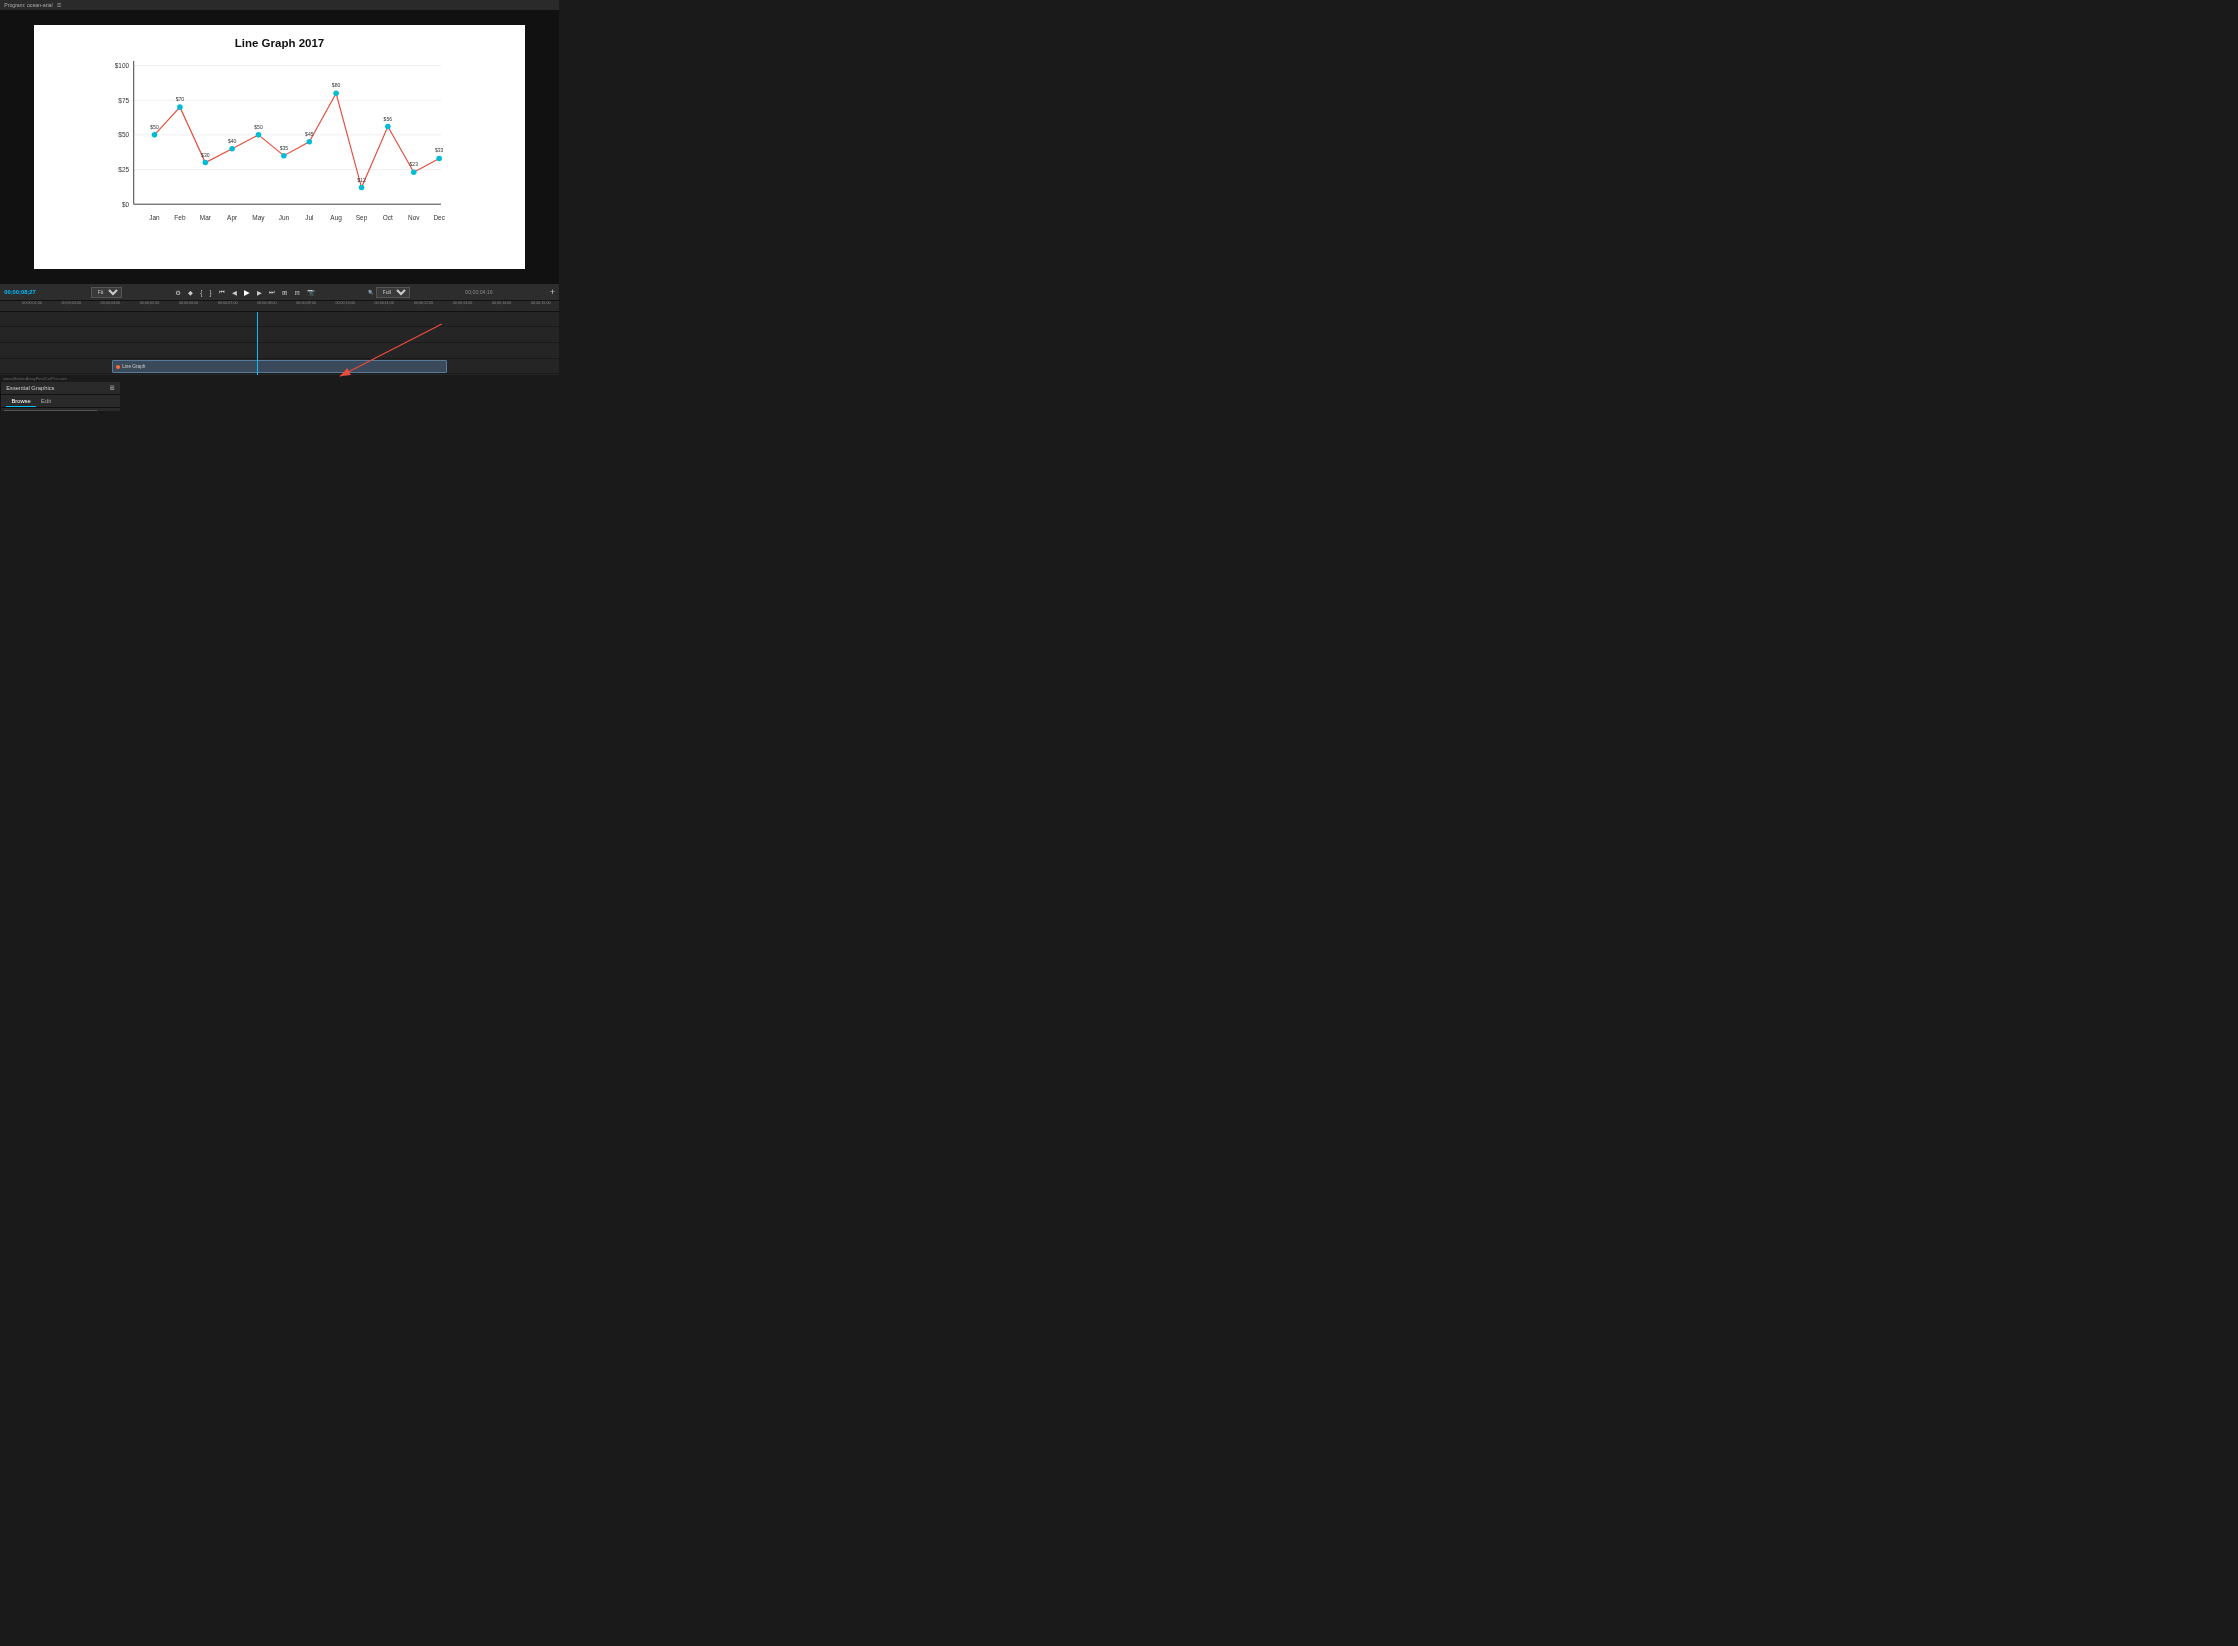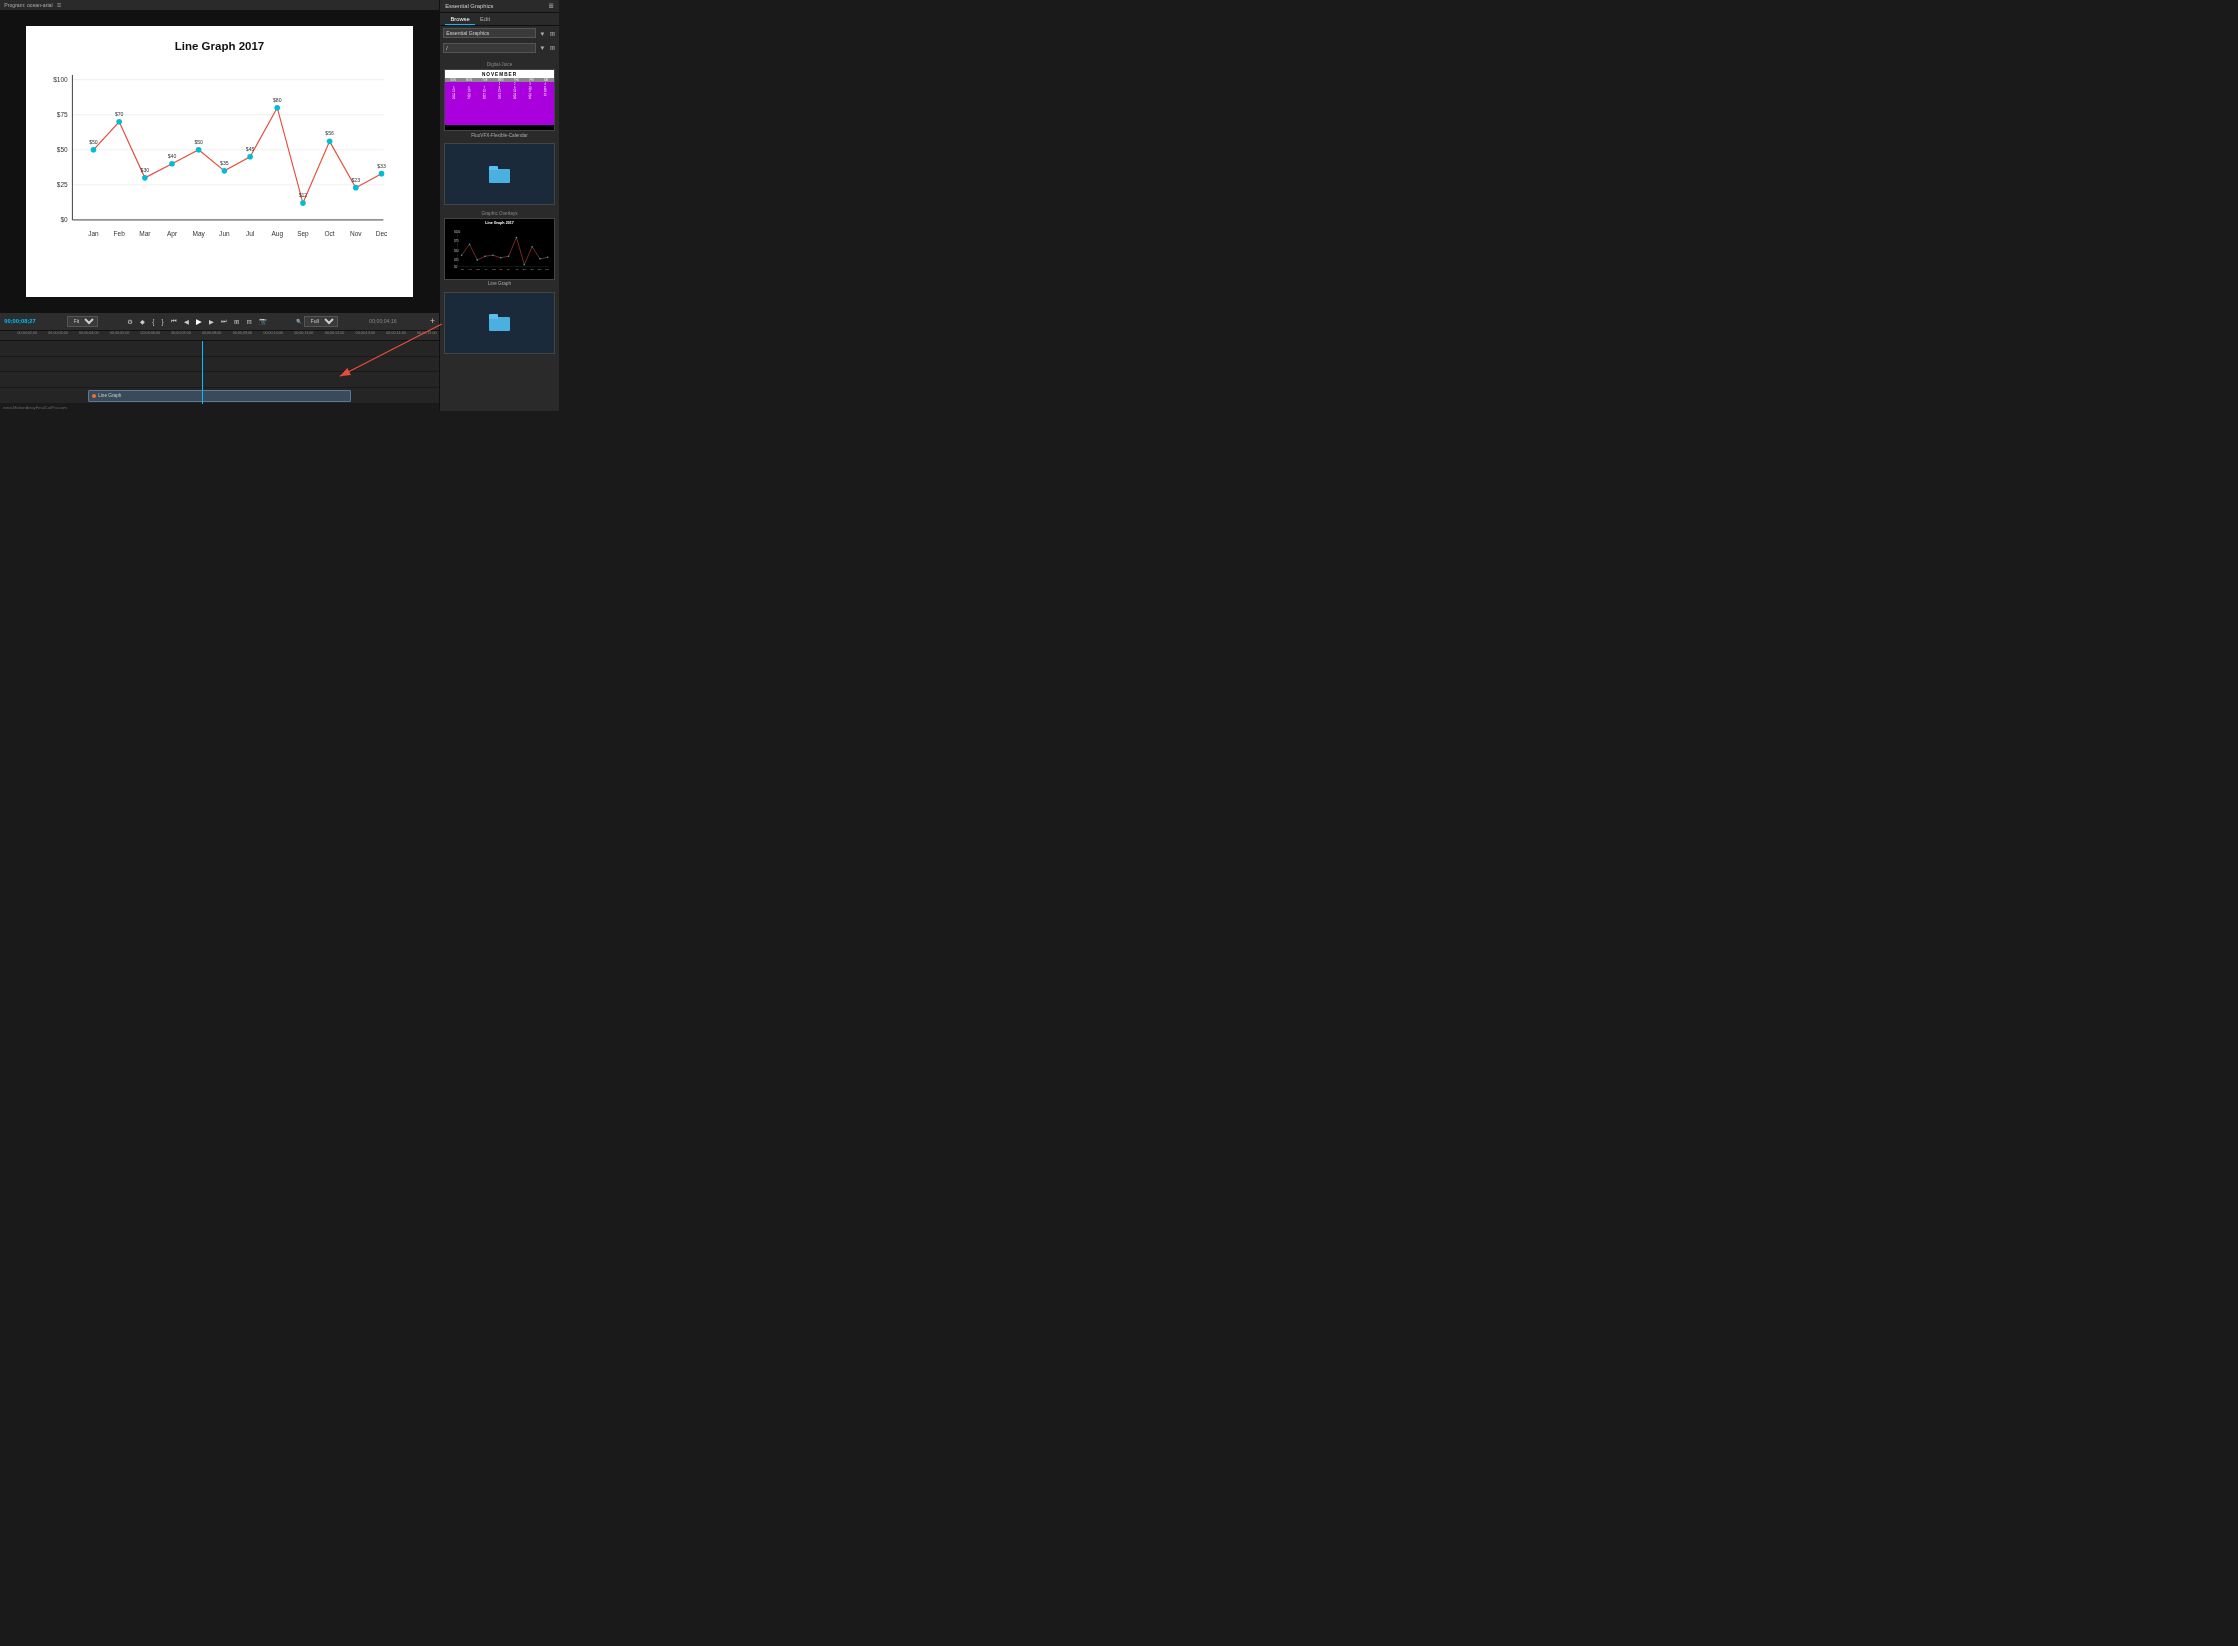--- a/index.html
+++ b/index.html
@@ -11,20 +11,21 @@
       height: 411px;
       overflow: hidden;
       position: relative;
     }
 
     
     .main-layout {
       display: flex;
       width: 100%;
       height: 100%;
+      flex-direction: column;
     }
 
     
     .left-panel {
       flex: 1;
       display: flex;
       flex-direction: column;
       background: #1e1e1e;
     }
 

